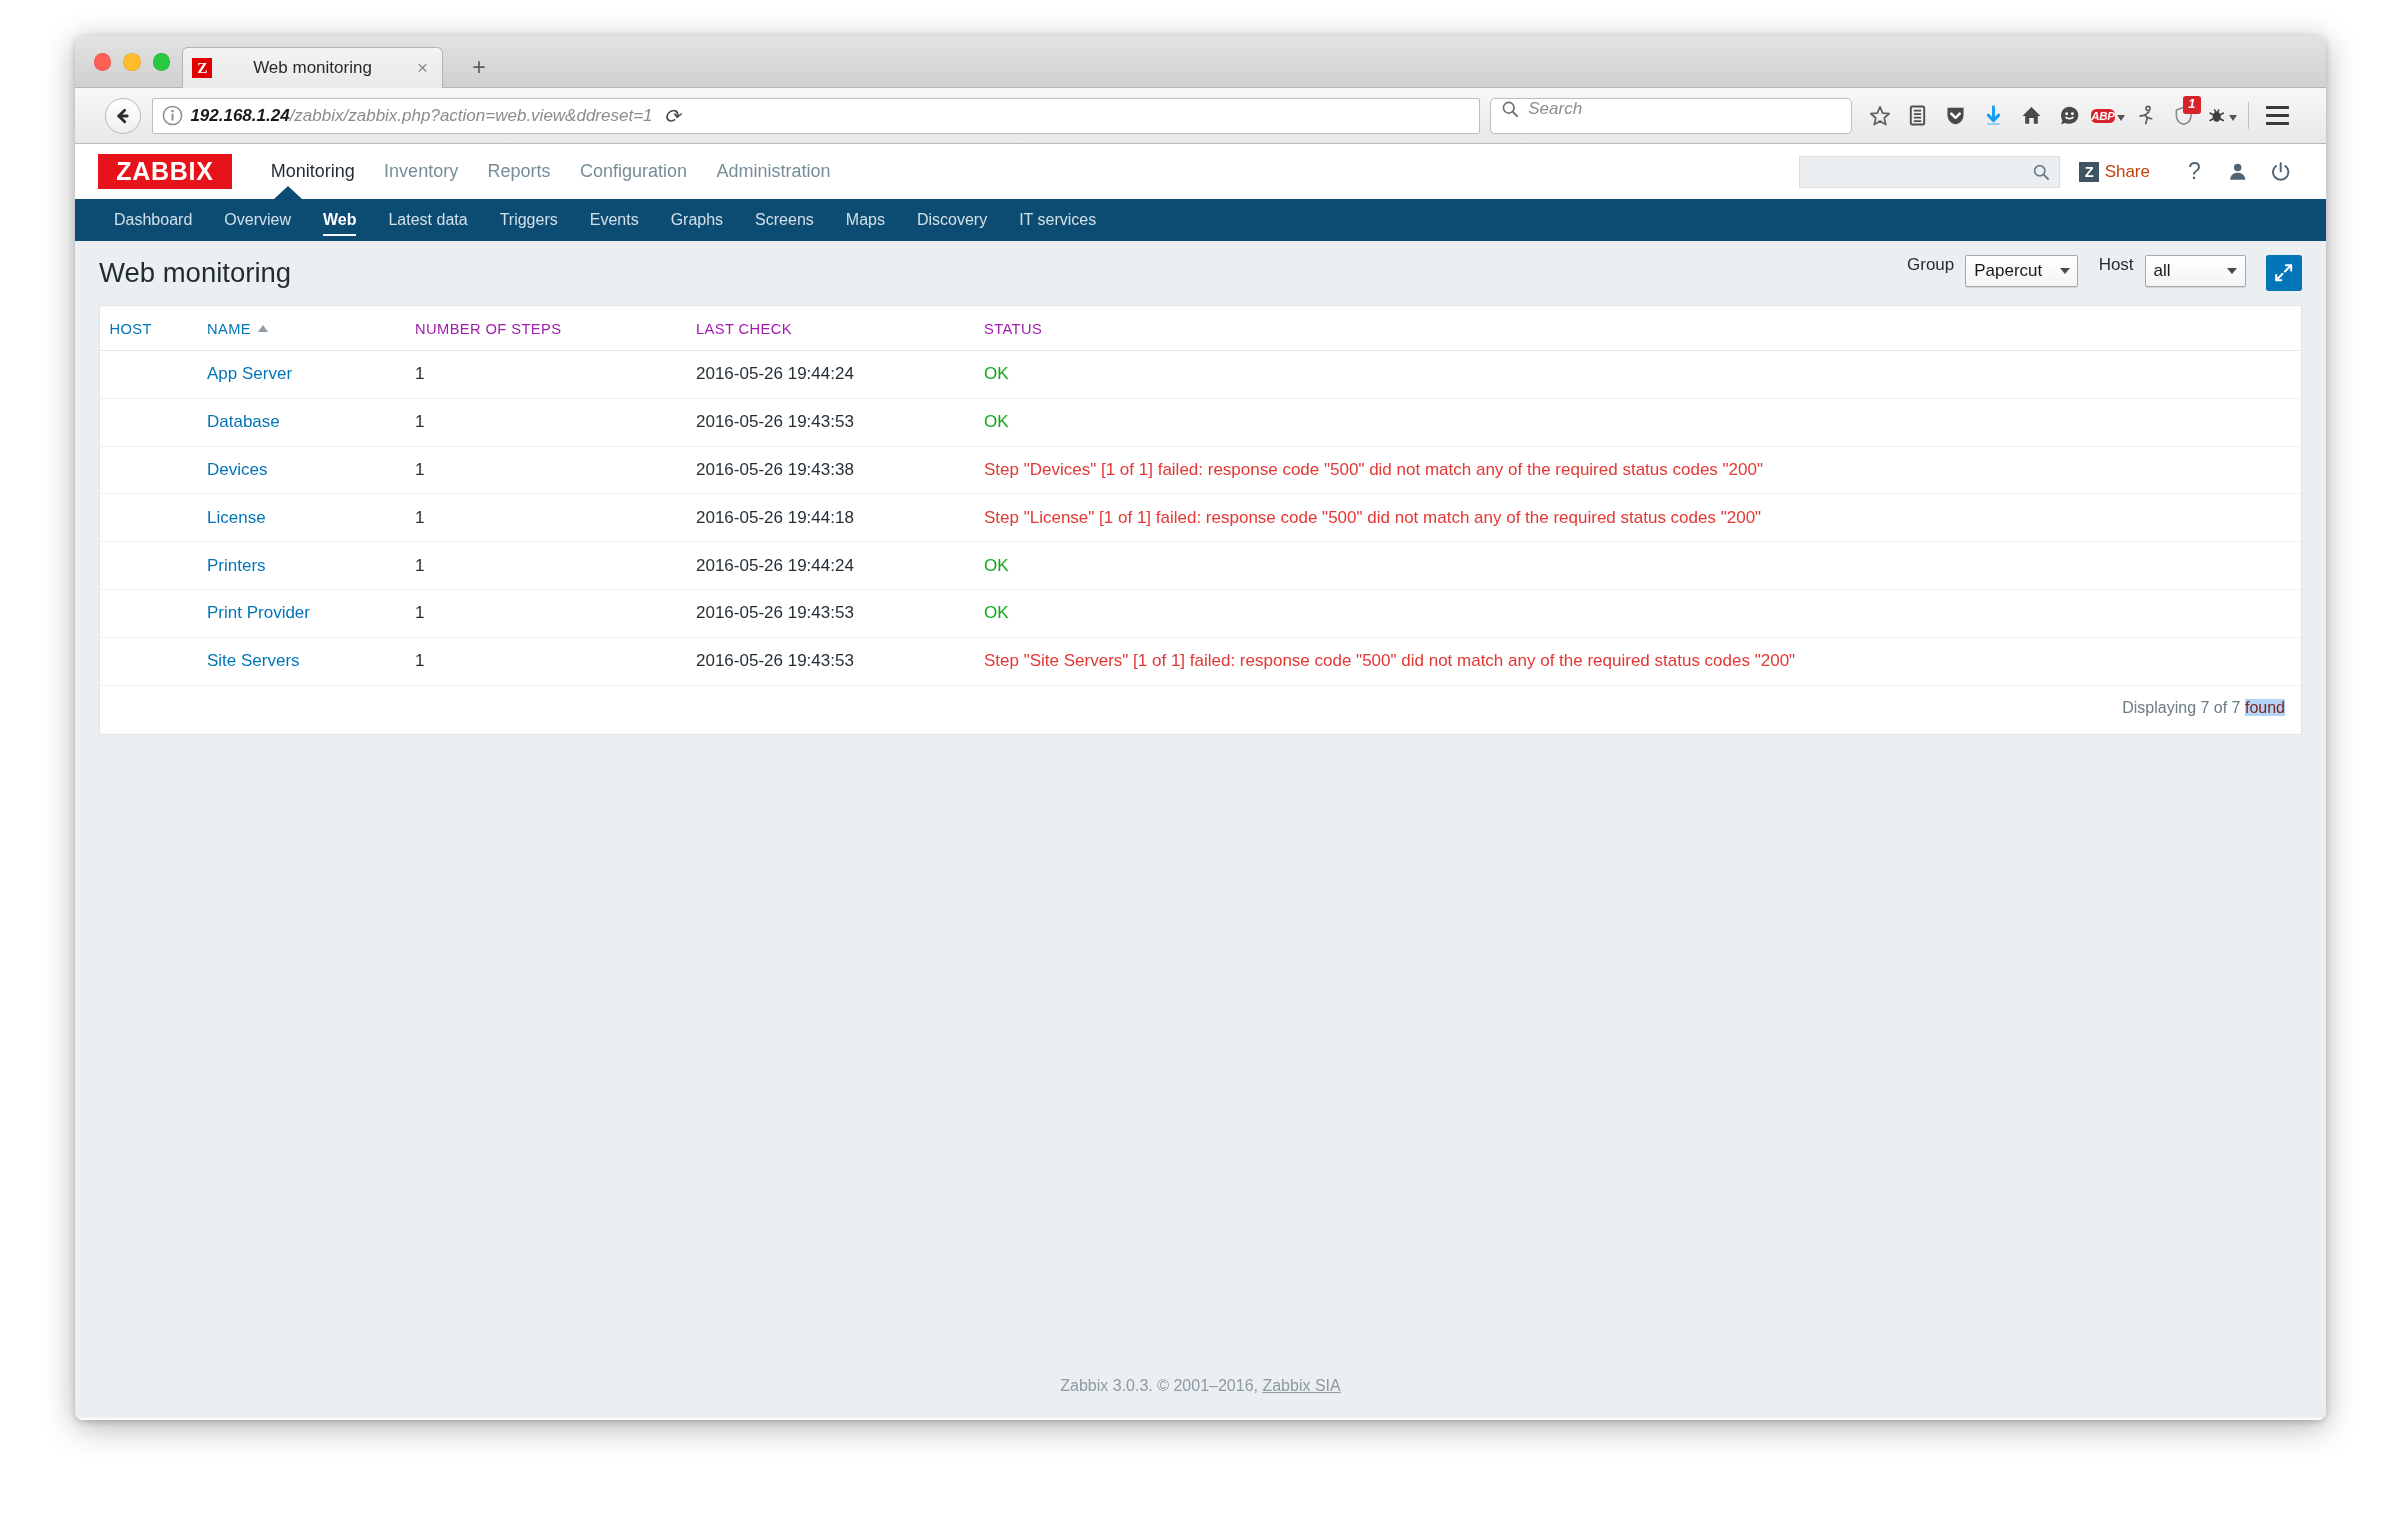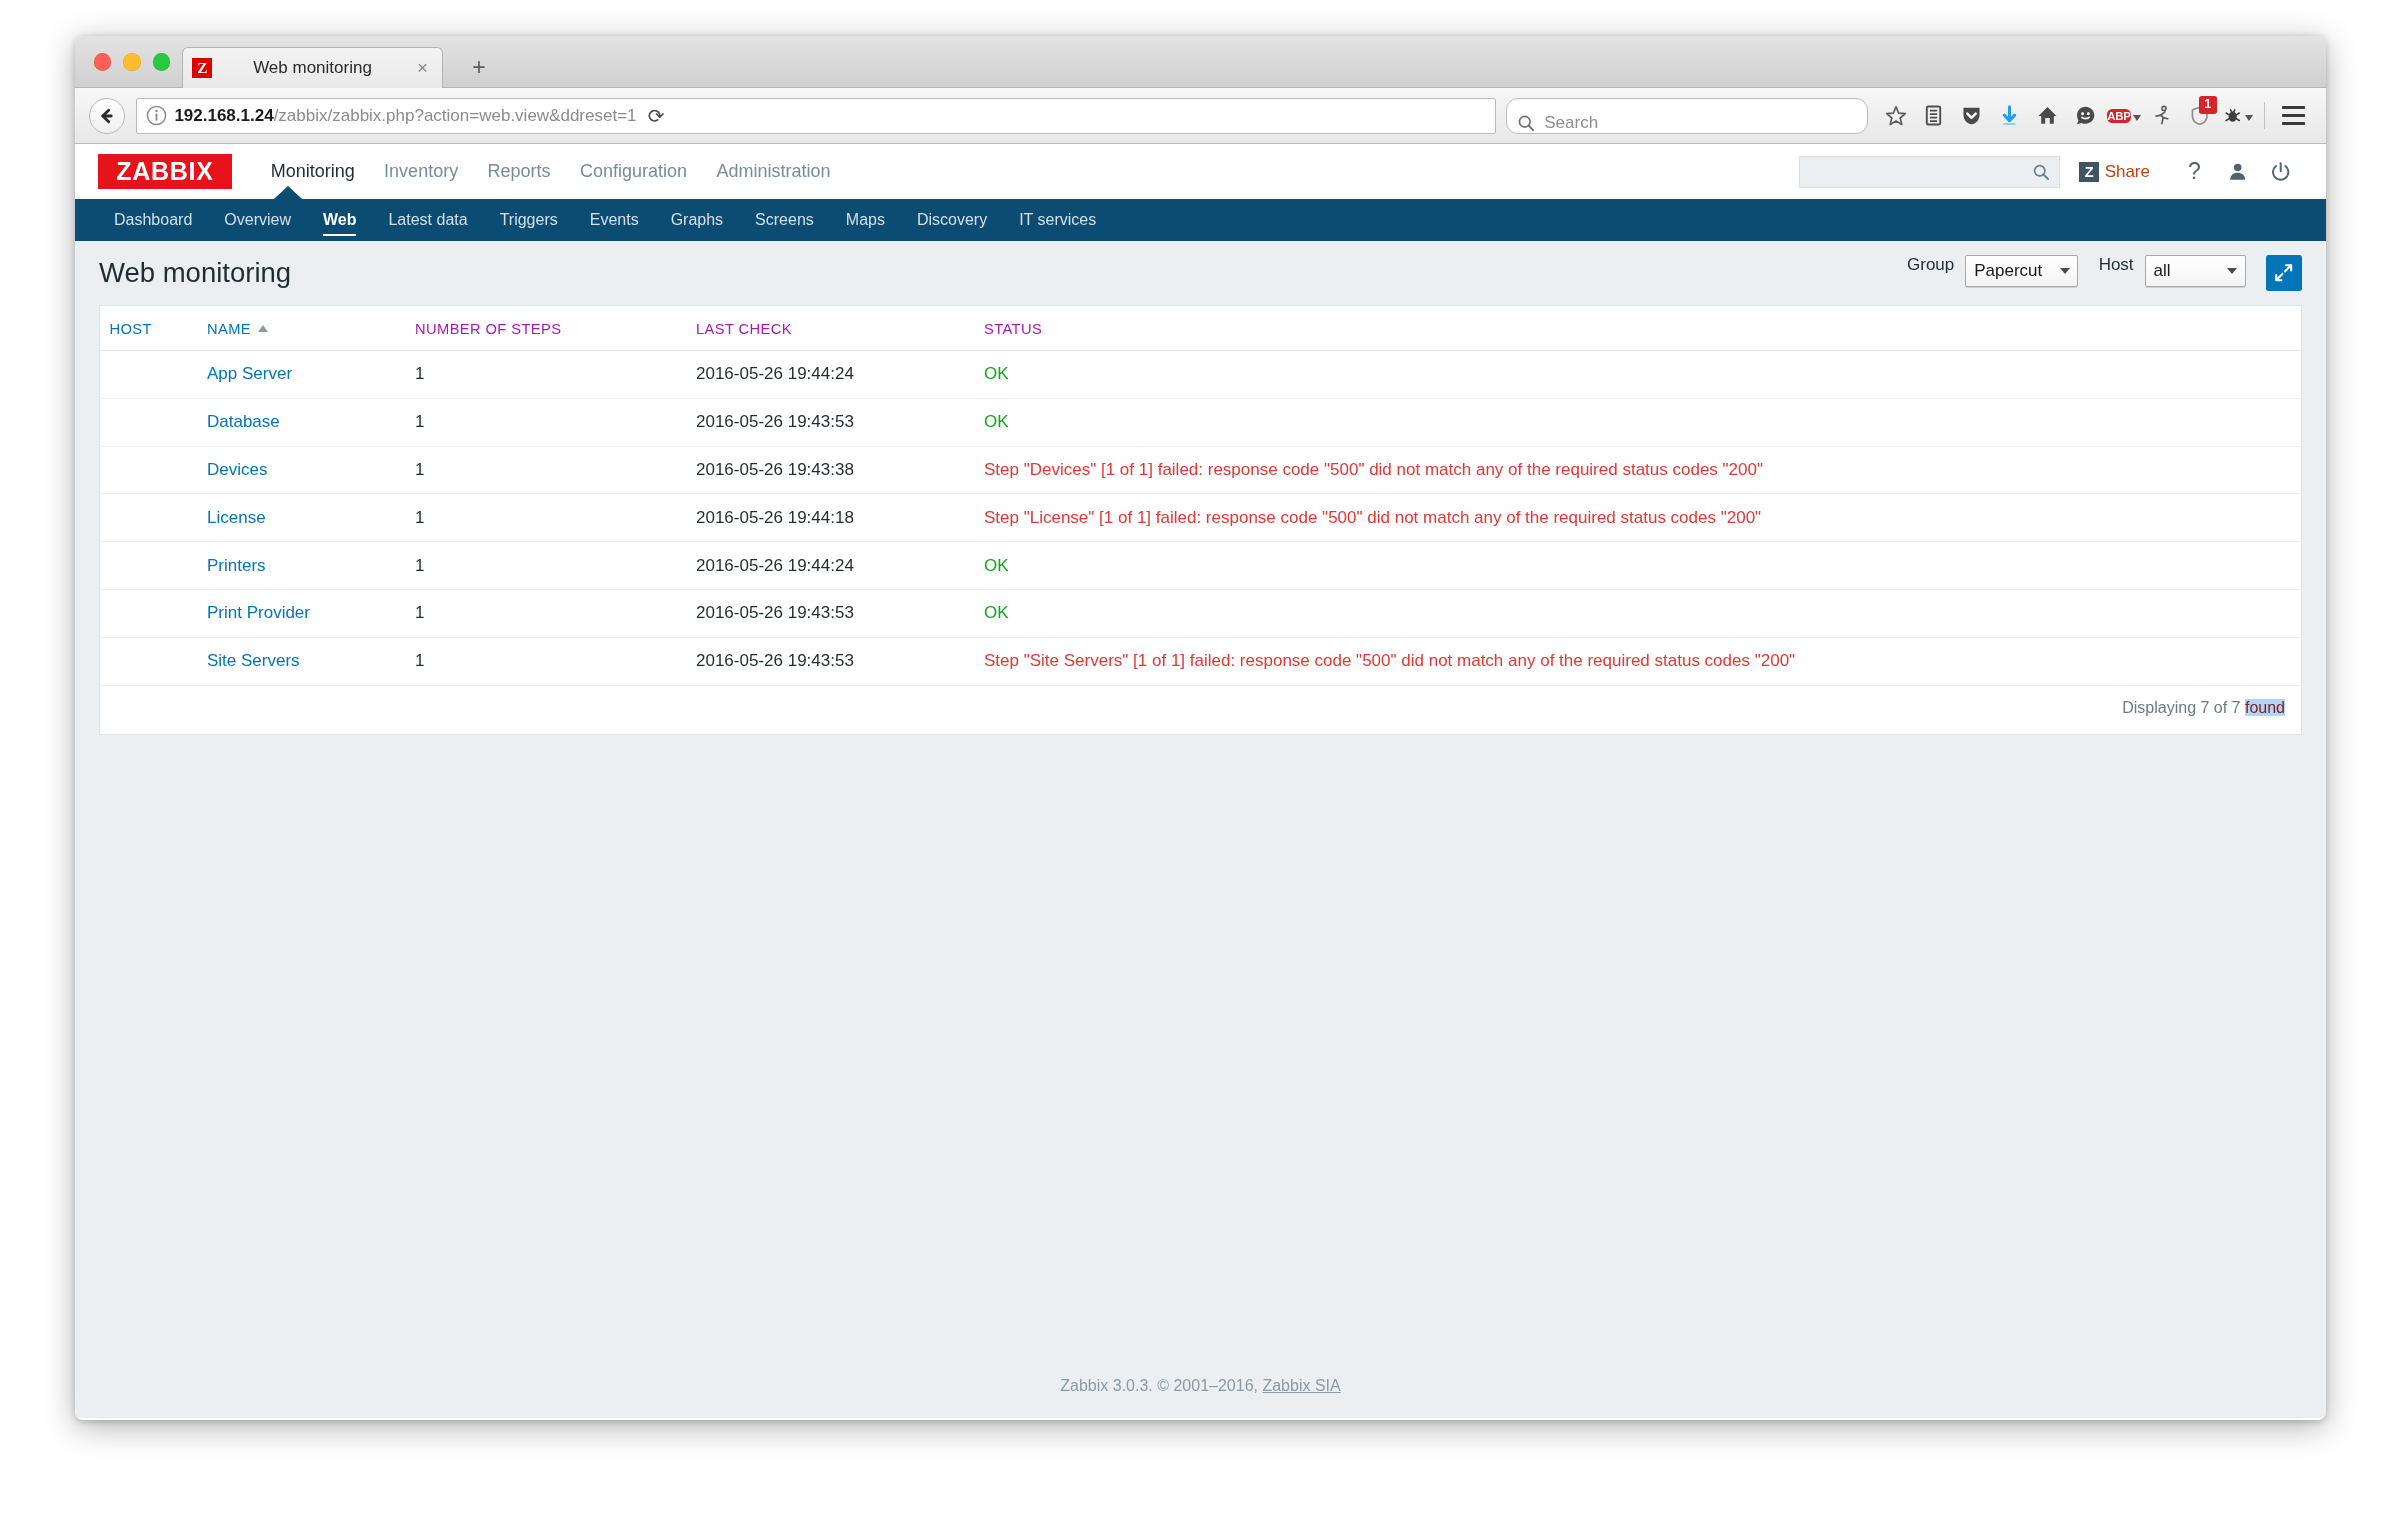--- a/index.html
+++ b/index.html
@@ -110,21 +110,22 @@
   }
 
   
   #nav-toolbar {
     position: relative;
     height: 56px;
     background: linear-gradient(to bottom, #f7f7f7, #e8e8e8);
     border-bottom: 0.7px solid #b8b8b8;
     display: flex;
     align-items: center;
-    padding: 0 14px;
+    padding: 0 30px;
+    font-style: italic;
   }
 
   #back-button {
     width: 36px; height: 36px;
     border-radius: 50%;
     border: 0.7px solid #b9b9b9;
     background: linear-gradient(to bottom, #ffffff, #efefef);
     display: flex; align-items: center; justify-content: center;
     flex: none;
     margin-right: 10.7px;
@@ -159,23 +160,23 @@
     display: flex; align-items: center; justify-content: center;
     font-size: 20px;
     color: #4a4a4a;
   }
 
   #search-bar {
     width: 362px;
     height: 36px;
     background: #ffffff;
     border: 0.7px solid #bcbcbc;
-    border-radius: 12px;
-    display: flex;
-    align-items: flex-end;
+    border-radius: 5px;
+    display: flex;
+    align-items: flex-start;
     padding: 0 9.4px;
     flex: none;
     margin-left: 9.4px;
   }
   #search-bar .label {
     font-size: 17px;
     color: #8d8d8d;
     margin-left: 8px;
   }
 

